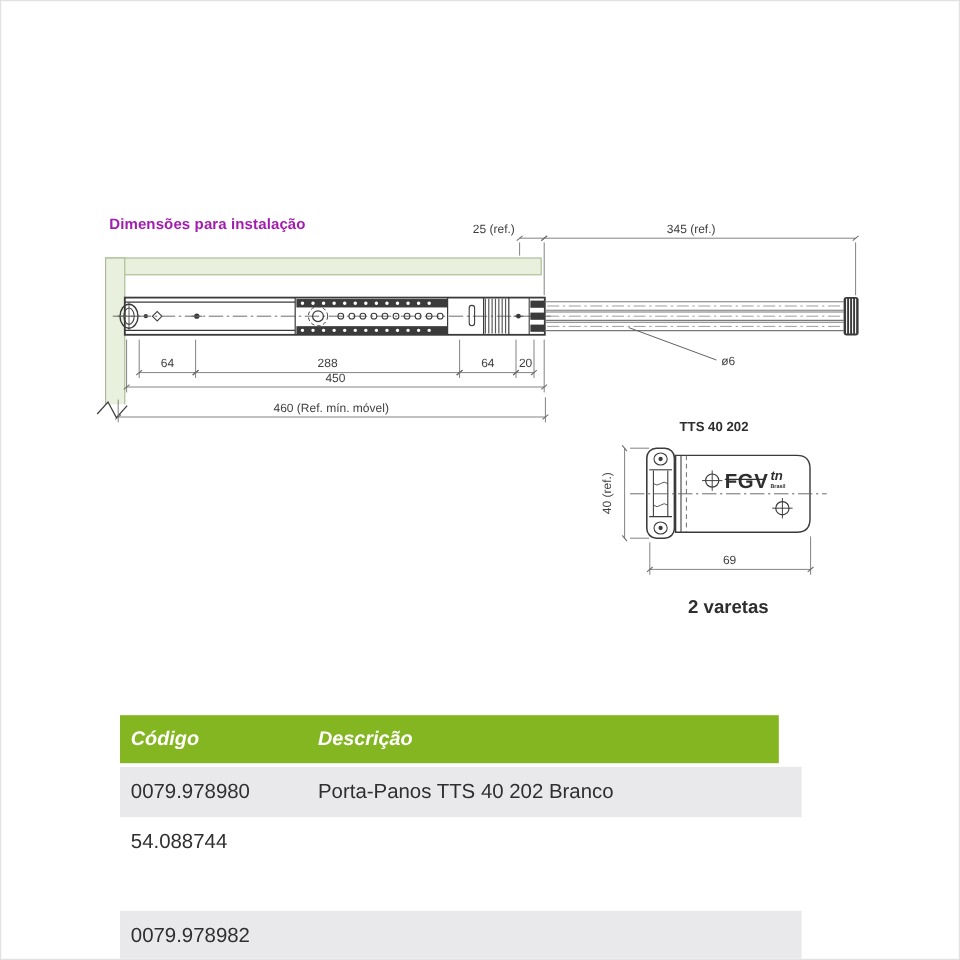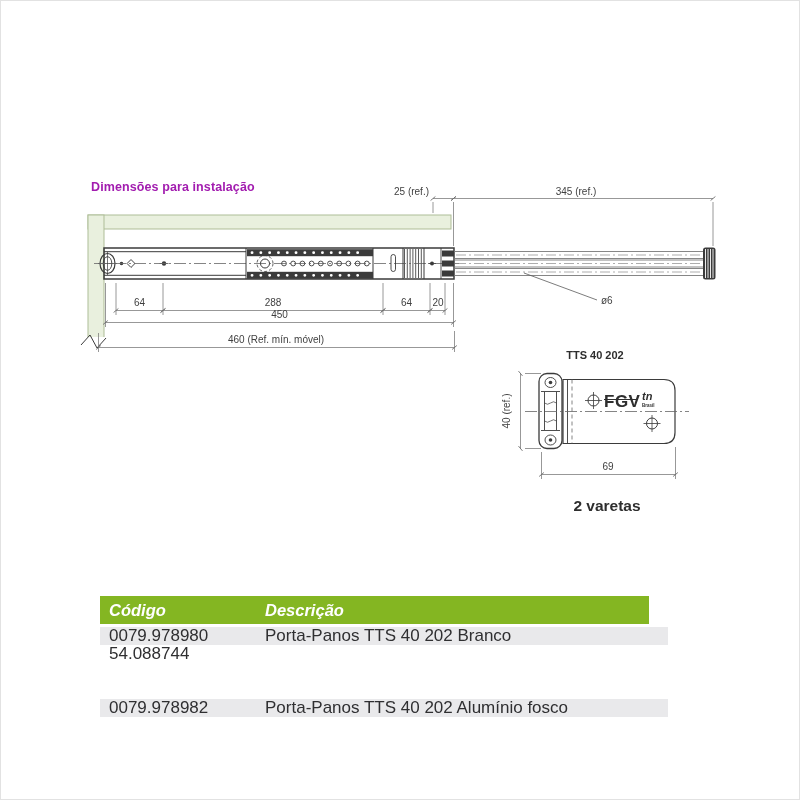--- a/index.html
+++ b/index.html
@@ -11,25 +11,25 @@
     position:absolute;left:90px;top:179px;font-size:12.5px;font-weight:bold;color:#a21caf;letter-spacing:.1px;
   }
   svg{position:absolute;left:0;top:0;}
   svg .ln{stroke:#3b3b3b;fill:none;}
   svg .dim{stroke:#7d7d7d;stroke-width:.8;fill:none;}
   svg .dimtext{fill:#3f3f3f;font-size:10px;font-family:"Liberation Sans",sans-serif;}
   svg .drawtext{fill:#2e2e2e;font-family:"Liberation Sans",sans-serif;}
   
   .tbl{position:absolute;left:99px;top:595px;width:568px;}
   .tbl-header{
-    width:549px;height:28px;display:flex;align-items:center;
+    width:549px;height:40px;display:flex;align-items:center;
     color:#fff;font-weight:bold;font-style:italic;font-size:16.5px;
   }
   .tbl-rows{margin-top:3px;}
-  .tbl-row{width:568px;height:18px;display:flex;align-items:center;font-size:17px;color:#2f2f31;}
+  .tbl-row{width:568px;height:42px;display:flex;align-items:center;font-size:17px;color:#2f2f31;}
   .tbl-row.alt{background:#e9e9eb;}
   .col-code{width:156px;padding-left:9px;flex:none;}
   .col-desc{flex:1;}
 </style>
 </head>
 <body>
 
 <div class="page">
 
   <div class="page-title">Dimensões para instalação</div>
@@ -216,20 +216,19 @@
     <div class="tbl-rows">
       <div class="tbl-row alt" style="background: rgb(233, 233, 235);">
         <div class="col-code">0079.978980</div>
         <div class="col-desc">Porta-Panos TTS 40 202 Branco</div>
       </div>
       <div class="tbl-row">
         <div class="col-code">54.088744</div>
       </div>
       <div class="tbl-row alt" style="background: rgb(233, 233, 235); margin-top: 36px;">
         <div class="col-code">0079.978982</div>
-        <div class="col-desc">Porta-Panos TTS 40 202 Alumínio fosco</div>
       </div>
       <div class="tbl-row">
       </div>
     </div>
   </div>
 
 </div>
 
 </body></html>

